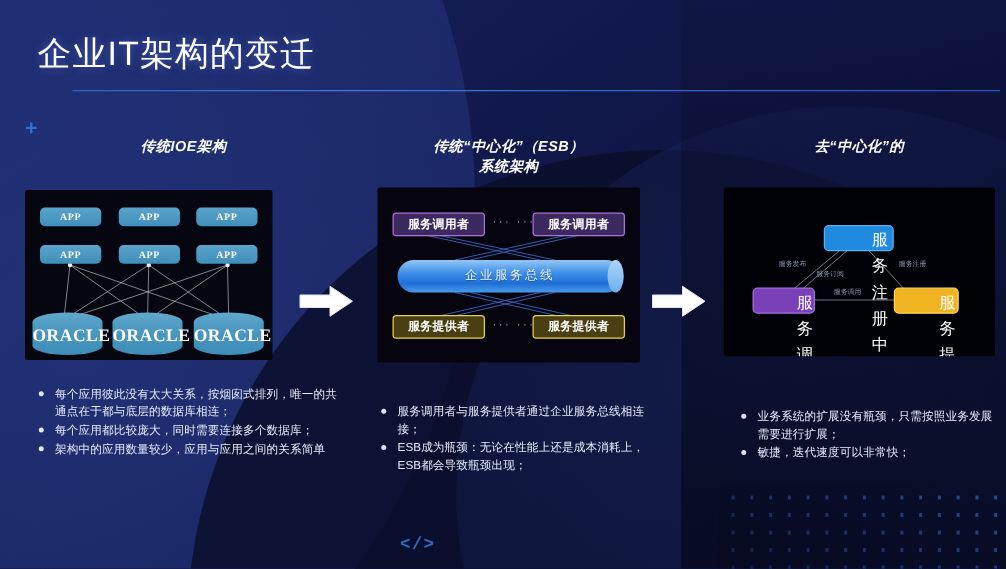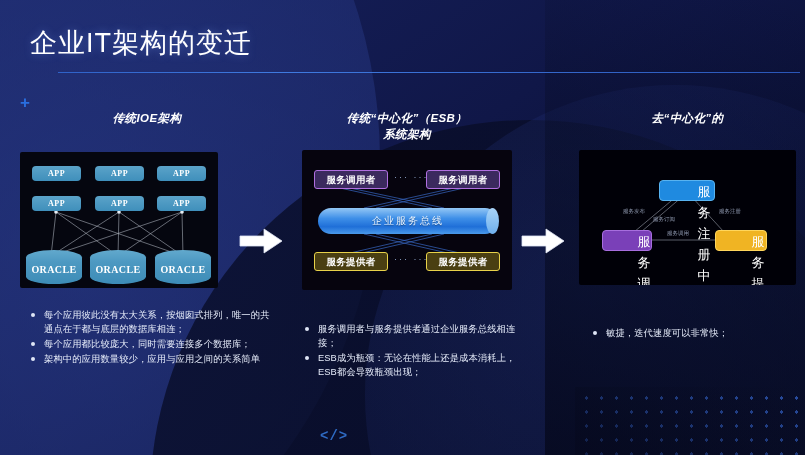--- a/index.html
+++ b/index.html
@@ -113,21 +113,21 @@
     line-height: 15px;
     letter-spacing: 0.5px;
   }
   .db-cyl {
     position: absolute;
     width: 56px; height: 34px;
     border-radius: 50% / 22%;
     background: linear-gradient(to bottom, #62a9cd 0%, #4d99c2 35%, #3d8cb7 100%);
     color: #ffffff;
     font-family: "Liberation Serif", serif;
-    font-size: 10px;
+    font-size: 14px;
     font-weight: bold;
     text-align: center;
     line-height: 40px;
     letter-spacing: 0.4px;
   }
   .ioe-svg { position: absolute; left: 0; top: 0; width: 198px; height: 138px; }
 
   
   .esb-svg { position: absolute; left: 0; top: 0; width: 210px; height: 140px; }
   .tagbox {
@@ -390,20 +390,21 @@
     <div class="bullet">每个应用都比较庞大，同时需要连接多个数据库；</div>
     <div class="bullet">架构中的应用数量较少，应用与应用之间的关系简单</div>
   </div>
 
   <div class="bullets b2">
     <div class="bullet">服务调用者与服务提供者通过企业服务总线相连接；</div>
     <div class="bullet">ESB成为瓶颈：无论在性能上还是成本消耗上，ESB都会导致瓶颈出现；</div>
   </div>
 
   <div class="bullets b3">
+    <div class="bullet">业务系统的扩展没有瓶颈，只需按照业务发展需要进行扩展；</div>
     <div class="bullet">敏捷，迭代速度可以非常快；</div>
   </div>
 
   <div class="code-glyph">&lt;/&gt;</div>
   <div class="dot-grid"></div>
   <div class="dot-grid-mask"></div>
 
 </div>
 
 </body></html>

